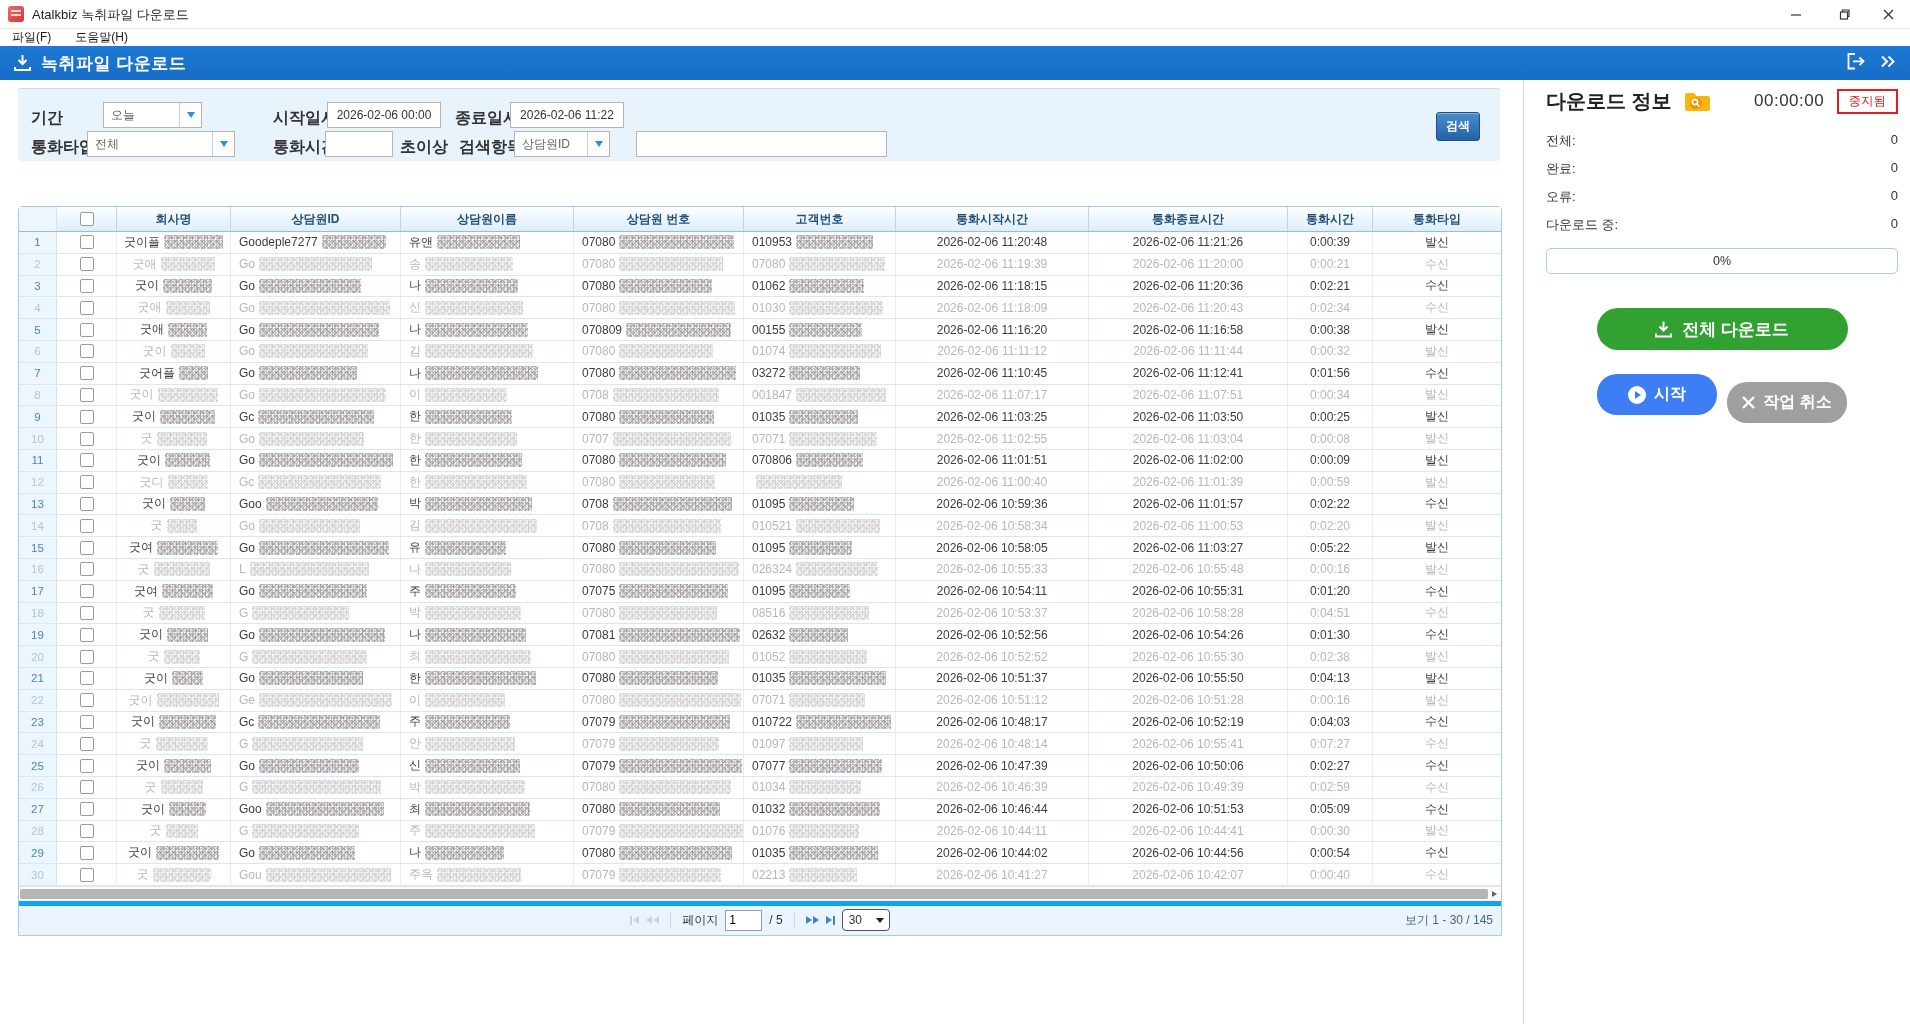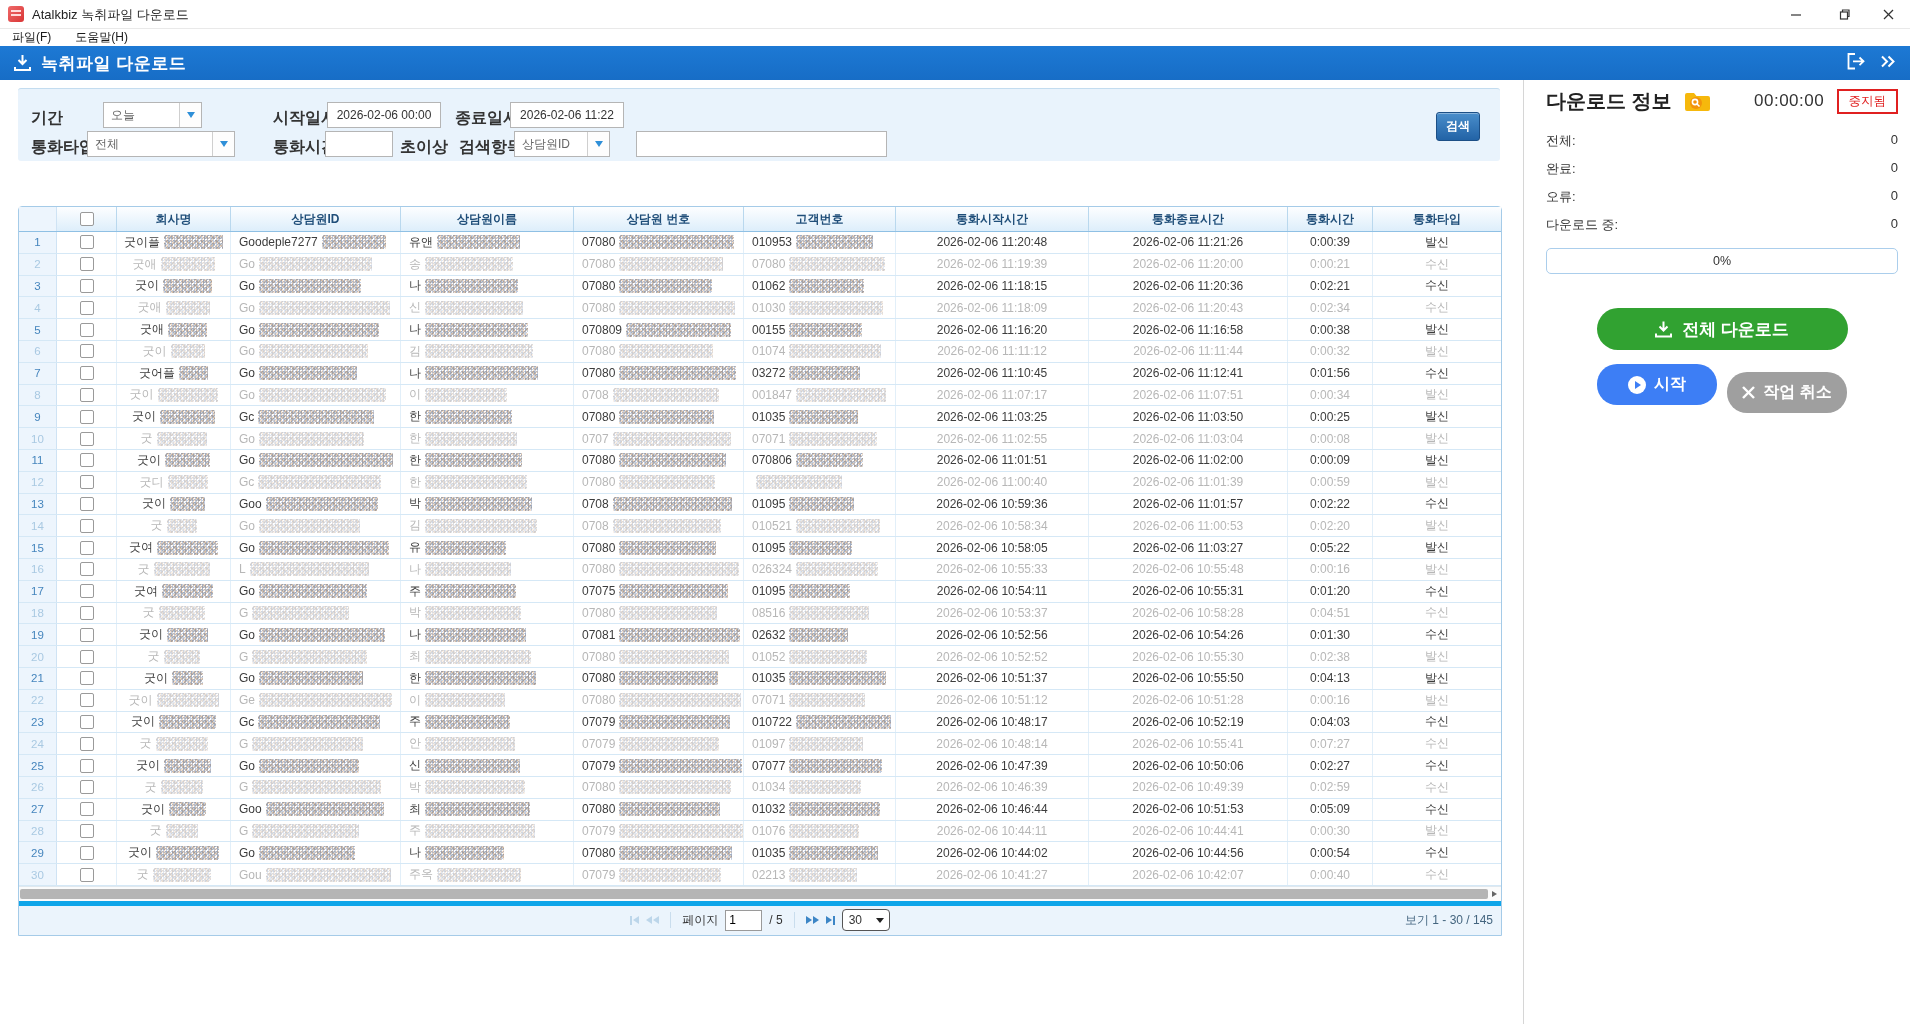--- a/index.html
+++ b/index.html
@@ -87,21 +87,21 @@
   .rpanel{position:absolute;left:1546px;top:88px;width:352px;}
   .rtitle-row{position:relative;height:34px;}
   .rtitle{font-size:20px;font-weight:bold;color:#222;display:inline-block;}
   .foldericon{display:inline-block;vertical-align:-5px;margin-left:8px;}
   .rtimer{position:absolute;left:208px;top:3px;font-size:17px;color:#333;letter-spacing:.5px;}
   .rbadge{position:absolute;right:0;top:1px;border:2px solid #e02020;color:#e02020;font-size:12.5px;
     padding:2px 10px;background:#fff;}
   .statrow{display:flex;justify-content:space-between;font-size:13px;color:#333;margin-top:10px;}
   .progress{margin-top:14px;height:24px;border:1px solid #abceec;border-radius:5px;background:#fff;
     display:flex;align-items:center;justify-content:center;font-size:12.5px;color:#333;}
-  .rbuttons{margin-top:34px;display:flex;flex-direction:column;align-items:center;gap:13px;}
+  .rbuttons{margin-top:34px;display:flex;flex-direction:column;align-items:center;gap:23px;}
   .bigbtn{width:251px;height:42px;border-radius:21px;background:#31a231;color:#fff;font-size:17px;font-weight:bold;
     display:flex;align-items:center;justify-content:center;gap:10px;}
   .smallrow{display:flex;gap:10px;margin-top:1px;}
   .startbtn{width:120px;height:41px;border-radius:20px;background:#3d7ef5;color:#fff;font-size:16px;font-weight:bold;
     display:flex;align-items:center;justify-content:center;gap:8px;}
   .cancelbtn{width:120px;height:41px;border-radius:20px;background:#9f9f9f;color:#fff;font-size:16px;font-weight:bold;
     display:flex;align-items:center;justify-content:center;gap:8px;margin-top:8px;}
   .playcirc{width:18px;height:18px;border-radius:50%;background:#fff;display:flex;align-items:center;justify-content:center;}
   .playcirc i{width:0;height:0;border-top:4px solid transparent;border-bottom:4px solid transparent;border-left:6px solid #3d7ef5;margin-left:1px;}
 </style>

